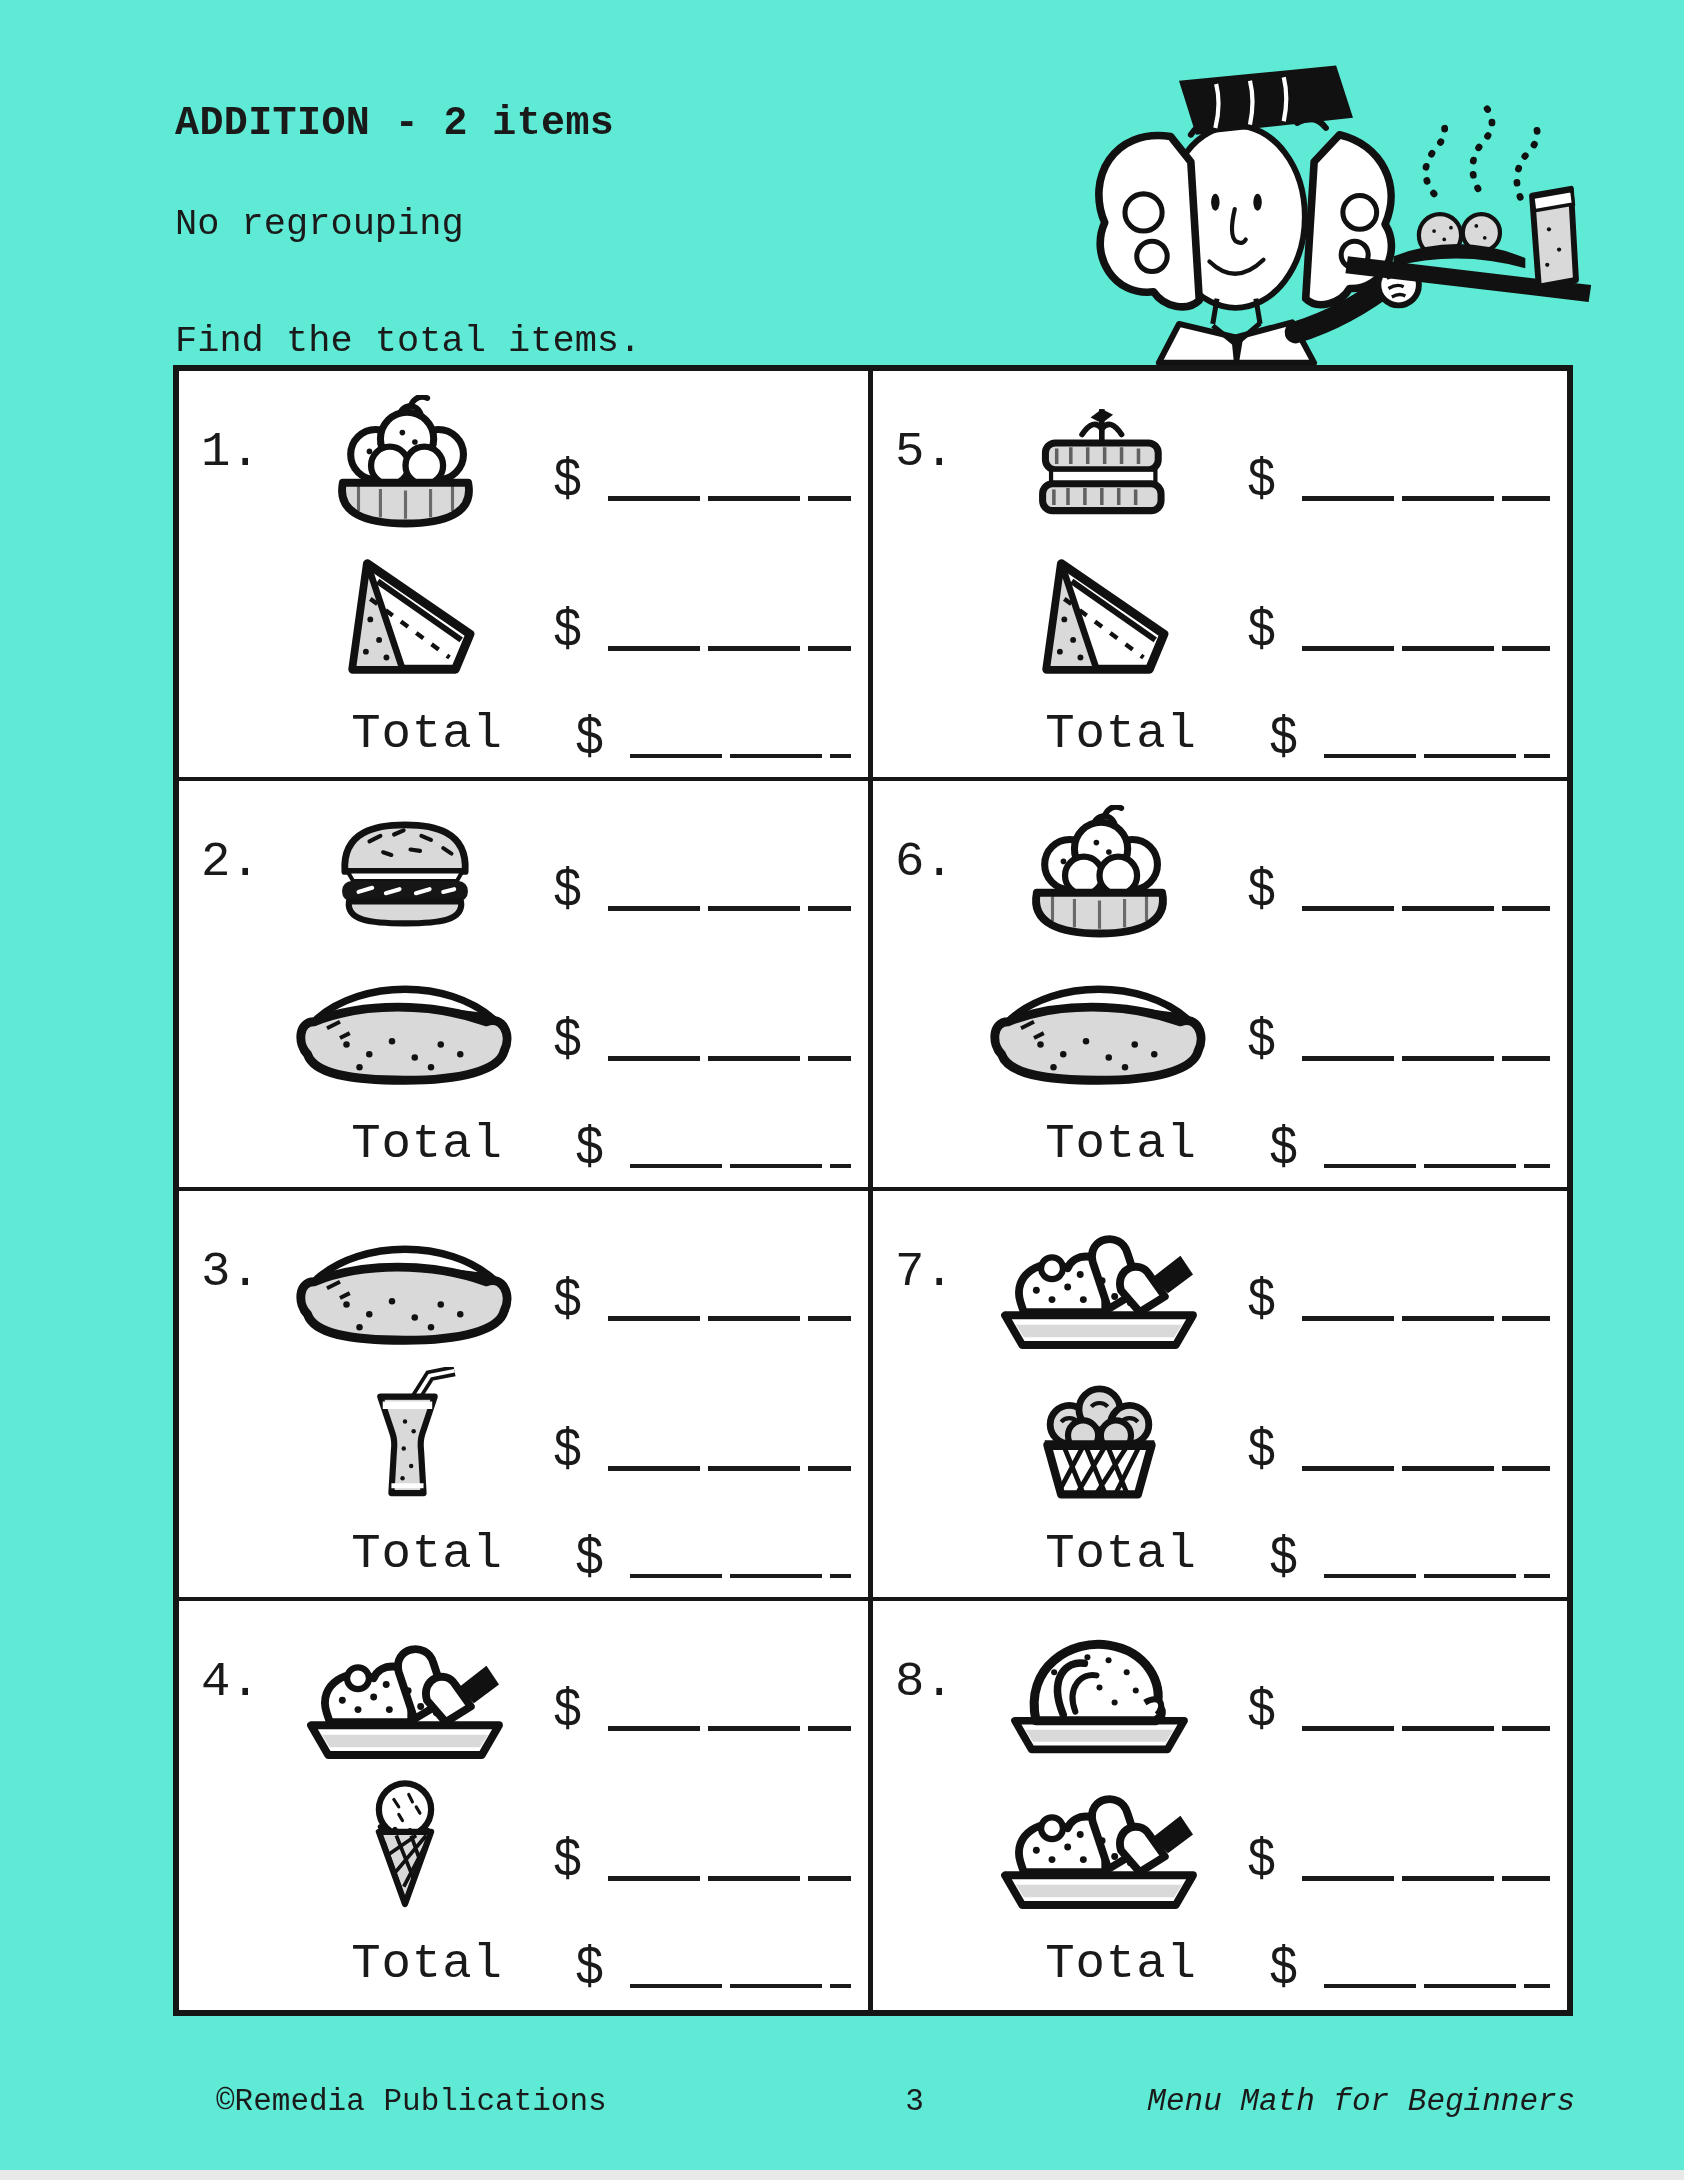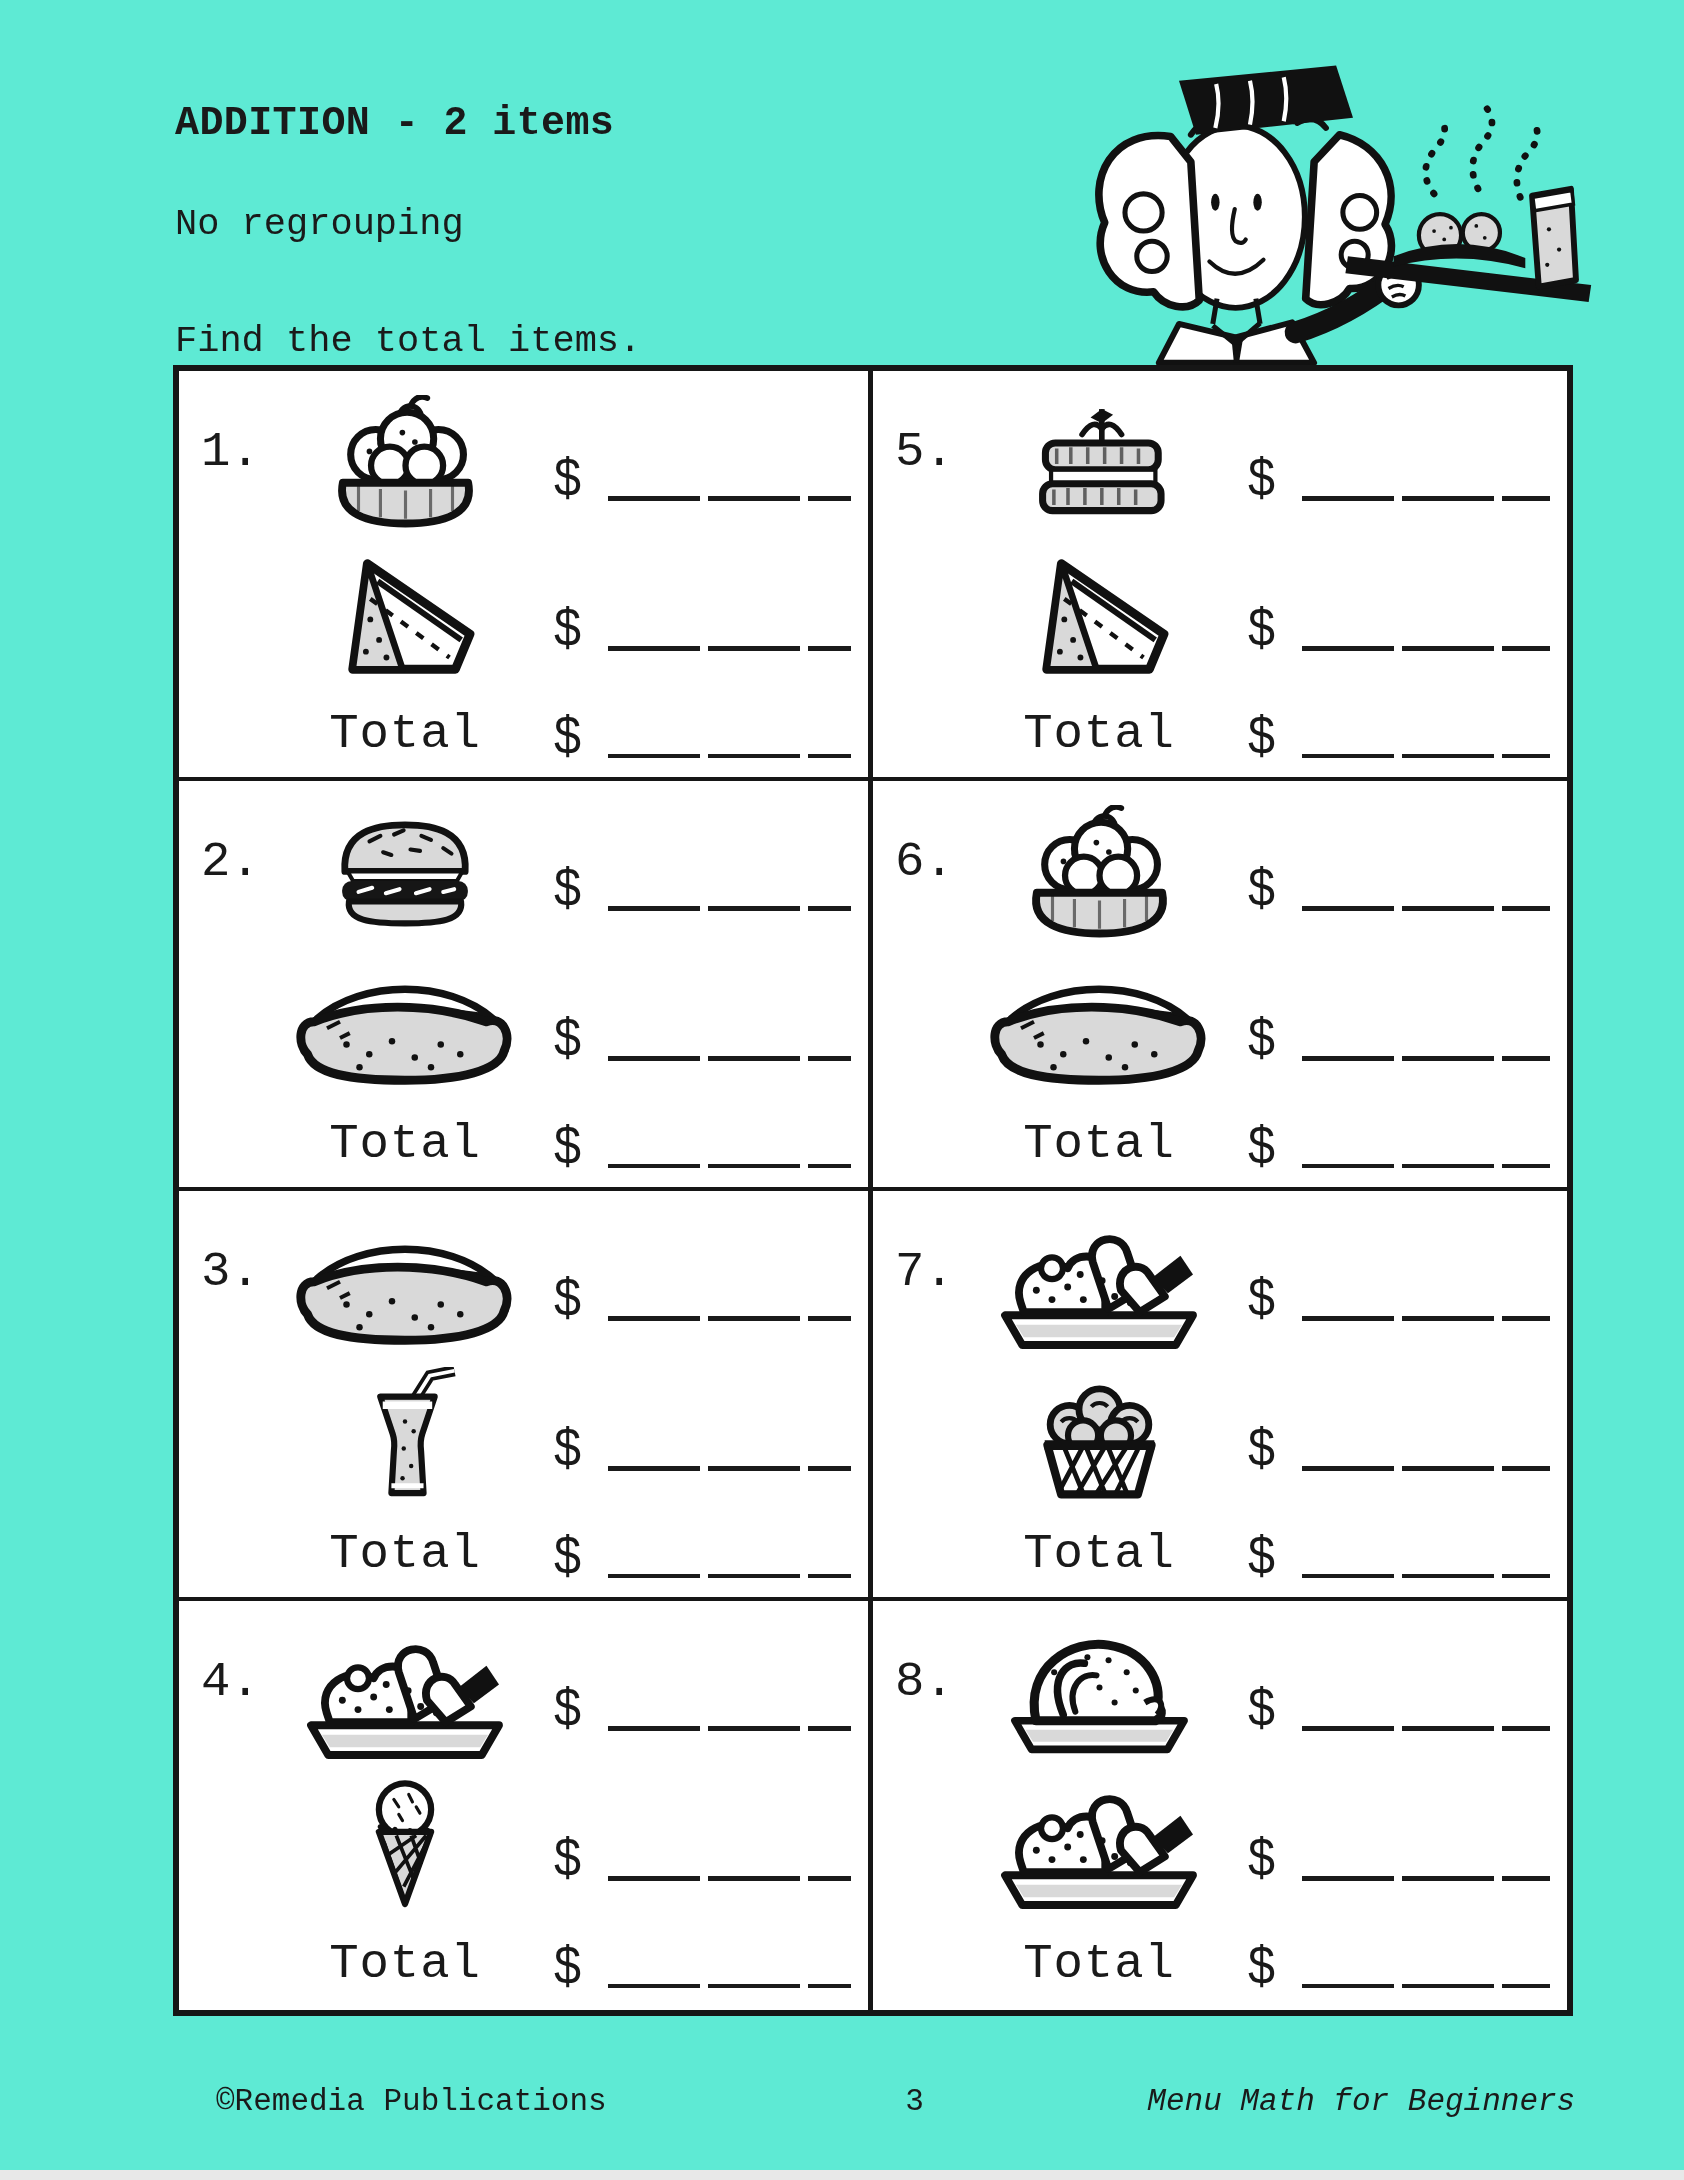--- a/index.html
+++ b/index.html
@@ -14,21 +14,21 @@
   .waitress{position:absolute;left:978px;top:43px;width:625px;height:322px;}
   
   .grid{position:absolute;left:173px;top:365px;width:1400px;height:1651px;
         border:6px solid #161616;display:grid;grid-template-columns:1fr 1fr;
         grid-template-rows:repeat(4,1fr);grid-auto-flow:column;box-sizing:border-box;background:#fff;}
   .cell{position:relative;box-sizing:border-box;padding:19px 0 0 0;}
   .cell.colL{border-right:5.1px solid #161616;}
   .cell.rowB{border-bottom:4.3px solid #161616;}
   .pnum{position:absolute;left:22px;top:53px;font-size:49px;font-weight:400;}
   .row{display:flex;align-items:stretch;height:150px;}
-  .row.totalrow{height:87px;}
+  .row.totalrow{height:87px;padding-left:22px;}
   .imgbox{width:296px;margin-left:78px;display:flex;align-items:center;justify-content:center;flex:none;}
   .tlabel{font-size:49px;letter-spacing:0.9px;}
   .price{flex:1;display:flex;align-items:flex-end;padding:0 17px 36px 0;}
   .totalrow .price{padding-bottom:15.3px;}
   .ds{font-size:55px;line-height:.82;margin-right:22px;transform:scaleX(.88);transform-origin:left bottom;}
   .blank{flex:1;height:4.3px;margin-bottom:3.4px;
          background:repeating-linear-gradient(90deg,#1a1a1a 0 92px,rgba(0,0,0,0) 92px 100px);}
   
   svg.food{display:block;}
   .sz-sundae{width:189px;height:141px;}

